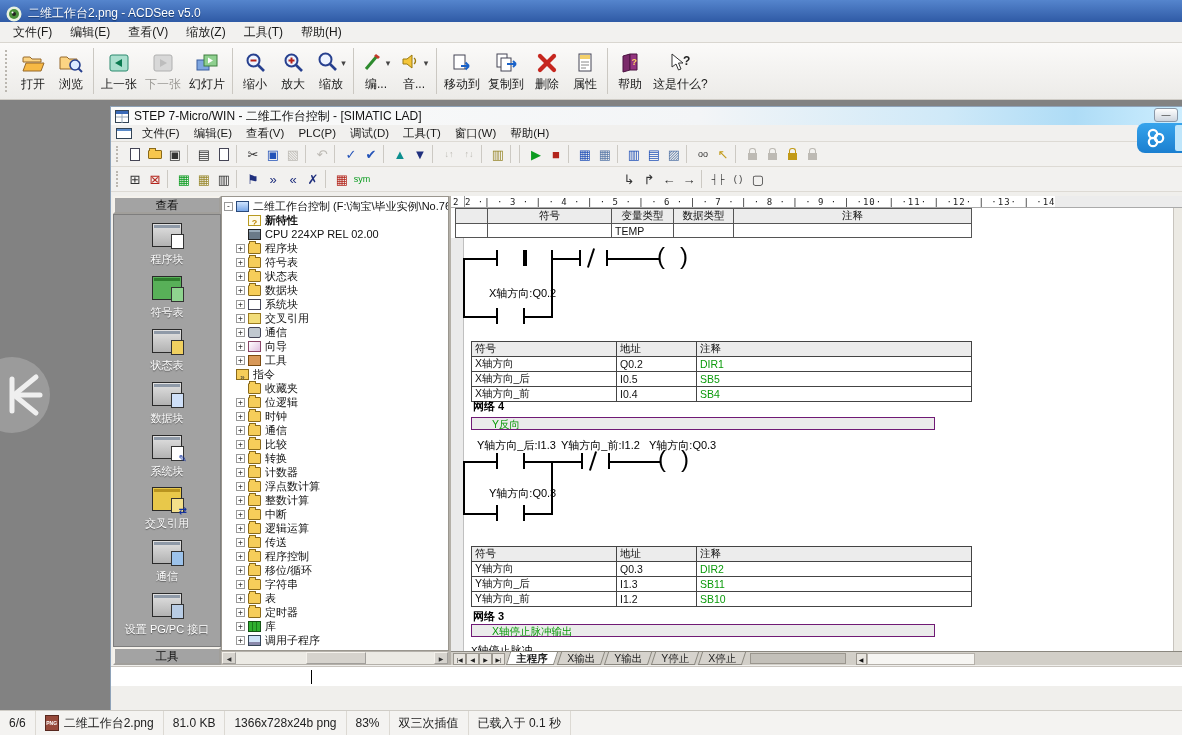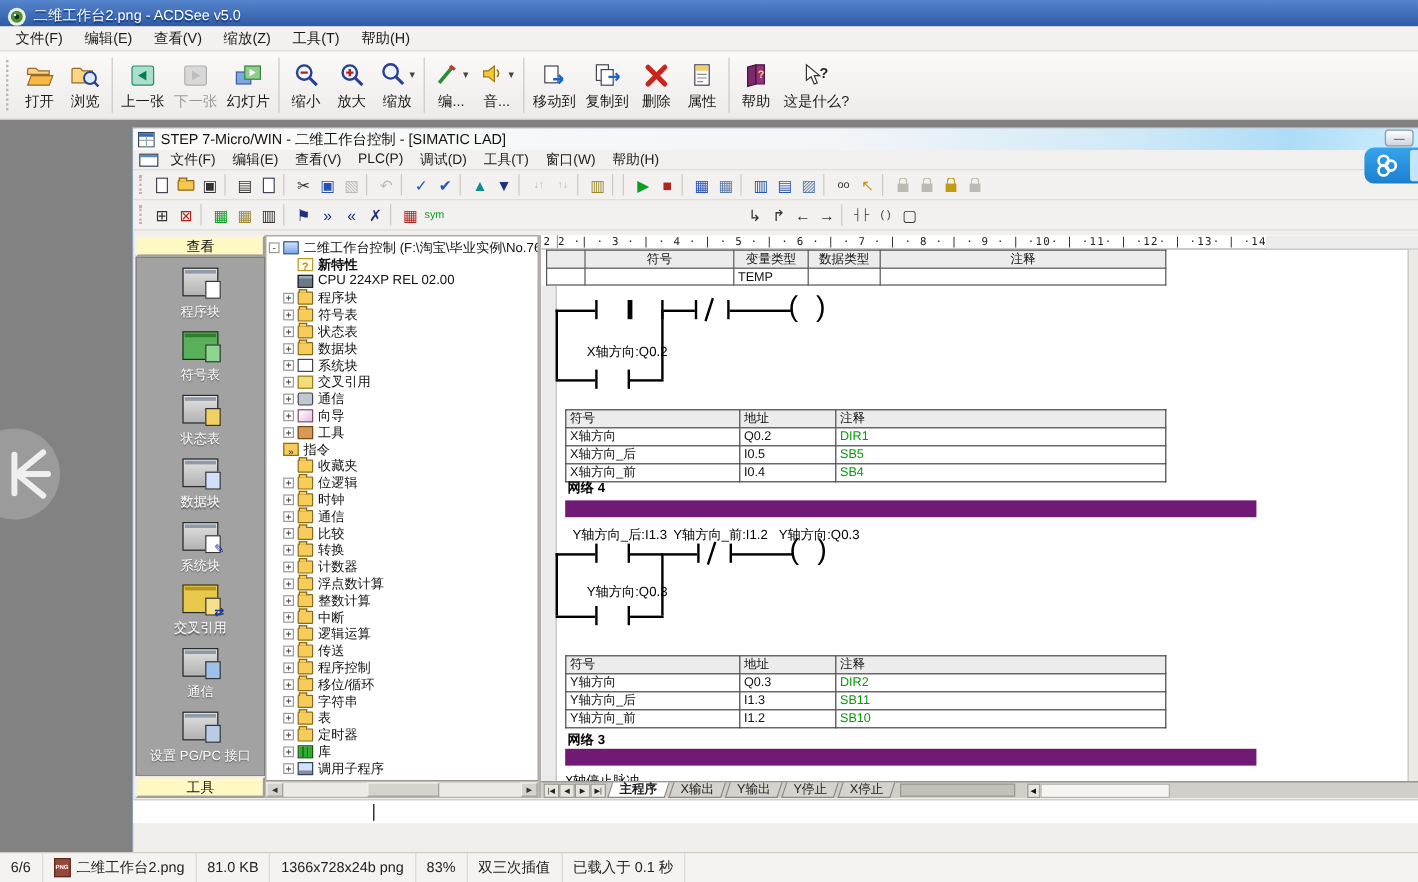--- a/index.html
+++ b/index.html
@@ -48,21 +48,21 @@
   .ic-folder i{display:block;width:14px;height:9px;background:#f7c64c;border:1px solid #8a6a1a;border-radius:1px;position:relative;}
   .ic-folder i::before{content:"";position:absolute;top:-3px;left:0;width:5px;height:2px;background:#f7c64c;border:1px solid #8a6a1a;border-bottom:none;}
   .ic-lock i{display:block;width:9px;height:7px;background:currentColor;position:relative;margin-top:4px;}
   .ic-lock i::before{content:"";position:absolute;top:-5px;left:1px;width:5px;height:5px;border:1.5px solid currentColor;border-bottom:none;border-radius:3px 3px 0 0;}
 
   
   .bluebtn{position:absolute;left:1026px;top:16px;width:46px;height:30px;background:linear-gradient(#36a4ec,#1b7fd0);border-radius:8px 0 0 8px;display:flex;align-items:center;padding-left:7px;}
   .bluebtn .sliver{position:absolute;right:0;top:2px;width:8px;height:26px;background:#bfe6fb;border-radius:2px 0 0 2px;}
 
   
-  .navhdr,.navftr{position:absolute;left:2px;width:108px;height:18px;background:#fef9c3;border:2px outset #f5f2ec;display:flex;align-items:center;justify-content:center;font-size:11.5px;}
+  .navhdr,.navftr{position:absolute;left:2px;width:108px;height:18px;background:#a3a3a3;border:2px outset #f5f2ec;display:flex;align-items:center;justify-content:center;font-size:11.5px;}
   .navhdr{top:89px;} .navftr{top:540px;}
   .navbody{position:absolute;left:2px;top:107px;width:108px;height:433px;background:#a2a2a2;border:1px solid #7e7e7e;display:flex;flex-direction:column;align-items:center;padding-top:8px;}
   .navitem{display:flex;flex-direction:column;align-items:center;height:53px;width:100%;}
   .navitem .lbl{margin-top:5px;font-size:11px;color:#fff;text-shadow:0 1px 1px #555;white-space:nowrap;}
   .nv{position:relative;width:30px;height:24px;background:linear-gradient(#e2e2e2,#b2b2b2);border:1px solid #2a2a2a;flex:none;}
   .nv::before{content:"";position:absolute;left:1px;top:1px;right:1px;height:3px;background:#8f9aa8;}
   .nvp{position:absolute;right:-3px;bottom:-3px;width:13px;height:15px;background:#fff;border:1px solid #333;}
   .nvg{position:absolute;right:-6px;bottom:-6px;font-size:10px;font-weight:bold;color:#14329e;}
   .nv.i-symbols{background:#58b058}.nv.i-symbols::before{background:#2e7e2e}.nv.i-symbols .nvp{background:#8fd48f}
   .nv.i-status .nvp{background:#f0d060}
@@ -110,21 +110,21 @@
   table.vt{position:absolute;left:4px;top:12px;border-collapse:collapse;table-layout:fixed;width:516px;font-size:10.5px;}
   table.vt th,table.vt td{border:1px solid #555;height:14px;padding:0 3px;overflow:hidden;white-space:nowrap;}
   table.vt th{background:#ececec;font-weight:normal;text-align:center;}
   table.vt td{background:#fff;text-align:left;}
   td.gut{background:#d6d6d6;} td.temp{background:#e2e2e2;}
   table.st{position:absolute;border-collapse:collapse;table-layout:fixed;width:500px;font-size:10.5px;}
   table.st th,table.st td{border:1px solid #444;height:13px;padding:0 3px;text-align:left;overflow:hidden;white-space:nowrap;font-weight:normal;}
   table.st th{background:#ececec;}
   .grn{color:#0a9a0a;}
   .nettitle{position:absolute;left:22px;font-size:11px;font-weight:bold;color:#000;}
-  .combar{position:absolute;left:20px;width:576px;height:13px;background:#ebebeb;border:7px solid #701a75;font-size:10.5px;line-height:12px;padding-left:4px;color:#0a9a0a;white-space:nowrap;overflow:hidden;}
+  .combar{position:absolute;left:20px;width:464px;height:13px;background:#ebebeb;border:1px solid #701a75;font-size:10.5px;line-height:12px;padding-left:20px;color:#0a9a0a;white-space:nowrap;overflow:hidden;}
   .lad{position:absolute;left:0;width:732px;}
   .wire{position:absolute;height:0;border-top:2px solid #000;}
   .vwire{position:absolute;width:0;border-left:2px solid #000;}
   .cbar{position:absolute;width:2px;height:16px;background:#000;}
   .ncs{position:absolute;width:2px;height:20px;background:#000;transform:rotate(18deg);}
   .coil{position:absolute;font-size:24px;line-height:24px;color:#000;}
   .coil::before{content:"(";}
   .coil::after{content:")";margin-left:15px;}
   .llab{position:absolute;font-size:11px;white-space:nowrap;color:#000;}
   .partial{position:absolute;left:20px;height:8px;overflow:hidden;font-size:11px;color:#000;font-family:Liberation Mono, monospace;}

